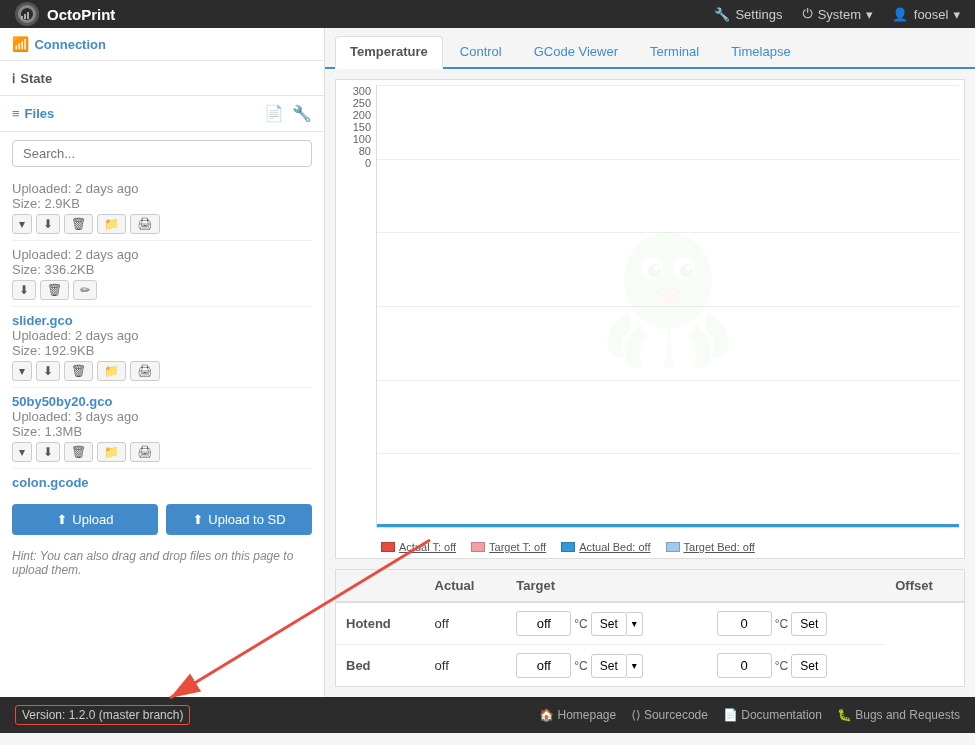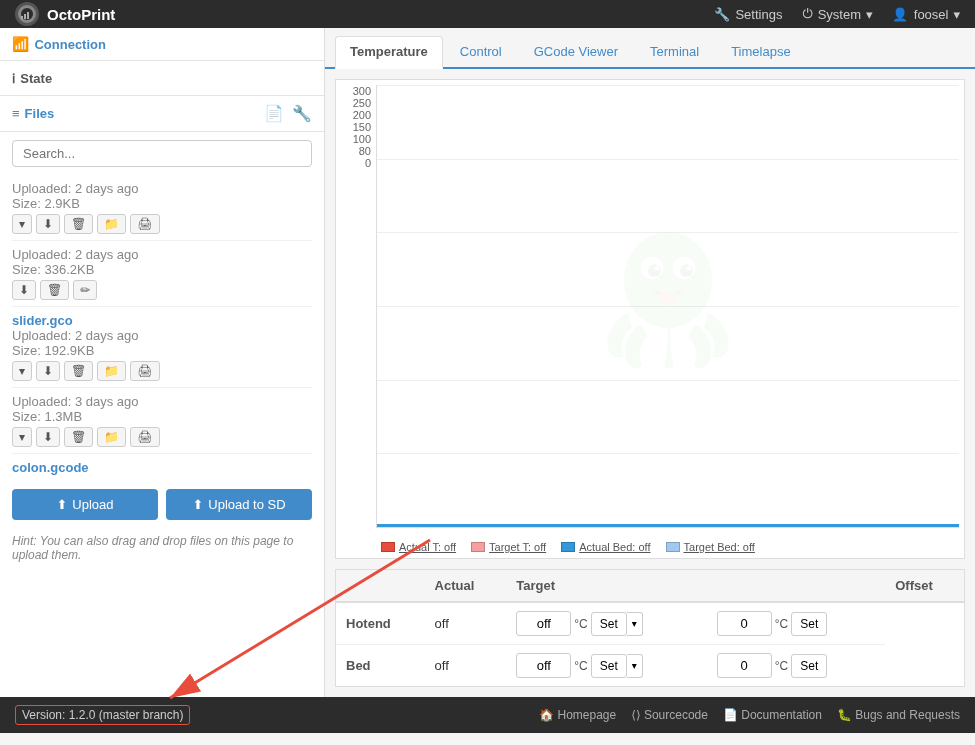--- a/index.html
+++ b/index.html
@@ -506,20 +506,21 @@
         <div class="file-actions">
           <button class="file-action-btn">▾</button>
           <button class="file-action-btn">⬇</button>
           <button class="file-action-btn">🗑</button>
           <button class="file-action-btn">📁</button>
           <button class="file-action-btn">🖨</button>
         </div>
       </div>
 
       <div class="file-item">
+        <div class="file-name">50by50by20.gco</div>
         <div class="file-meta">Uploaded: 3 days ago</div>
         <div class="file-meta">Size: 1.3MB</div>
         <div class="file-actions">
           <button class="file-action-btn">▾</button>
           <button class="file-action-btn">⬇</button>
           <button class="file-action-btn">🗑</button>
           <button class="file-action-btn">📁</button>
           <button class="file-action-btn">🖨</button>
         </div>
       </div>

